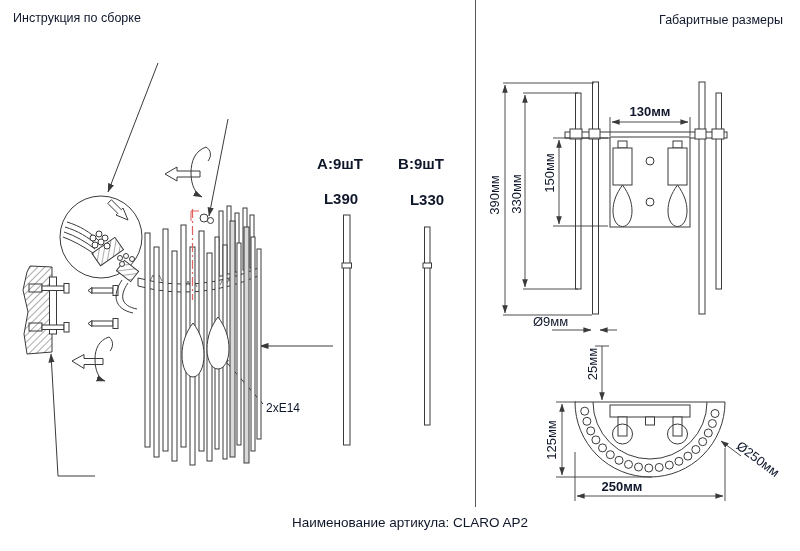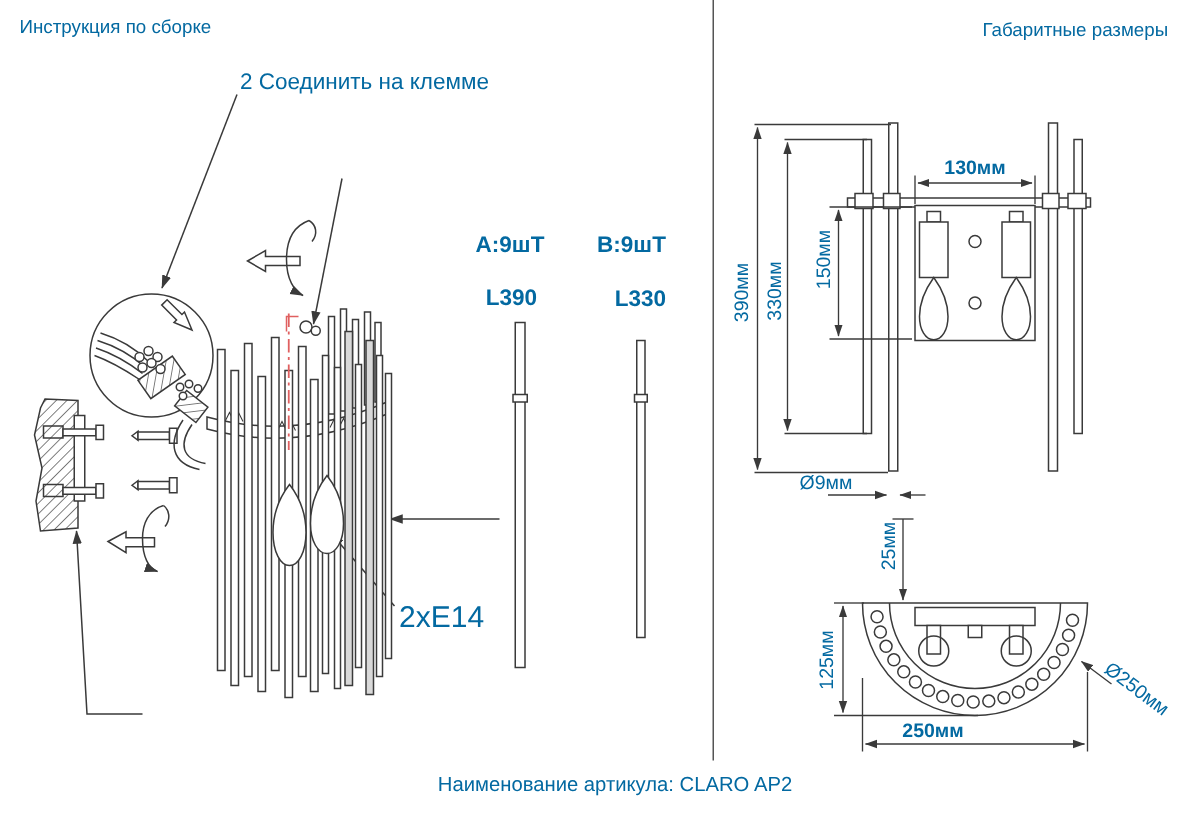--- a/index.html
+++ b/index.html
@@ -1,18 +1,18 @@
 <!DOCTYPE html>
 <html><head>
 <meta charset="utf-8">
 <style>
   html,body{margin:0;padding:0;background:#fff;}
   .canvas{
     position:relative;width:800px;height:551px;background:#ffffff;overflow:hidden;
-    font-family:"Liberation Sans", sans-serif;color:#0369a1;
+    font-family:"Liberation Sans", sans-serif;color:#0f172a;
   }
   .canvas svg{position:absolute;left:0;top:0;}
   .lbl{position:absolute;white-space:nowrap;}
   .section-title{font-size:12.5px;}
   .step{font-size:15px;}
   .dim{font-size:13px;}
   .hlabel{position:absolute;transform:translate(-50%,0);white-space:nowrap;text-align:center;font-weight:bold;}
   .vlabel{position:absolute;transform:translate(-50%,-50%) rotate(-90deg);white-space:nowrap;}
   .dlabel{position:absolute;transform:translate(-50%,-50%) rotate(37deg);white-space:nowrap;}
   .footer{position:absolute;left:0;right:0;text-align:center;font-size:13.5px;margin-left:20px;}
@@ -261,30 +261,29 @@
         <line x1="562" y1="404" x2="562" y2="475" marker-start="url(#arr)" marker-end="url(#arr)"></line>
         <line x1="575" y1="452" x2="575" y2="501"></line>
           <line x1="725" y1="448" x2="725" y2="501"></line>
         <line x1="577" y1="496" x2="723" y2="496" marker-start="url(#arr)" marker-end="url(#arr)"></line>
         <line x1="741" y1="456" x2="721" y2="441" marker-end="url(#arr)"></line>
       </g>
     </g>
   </svg>
 
   <div class="lbl section-title" style="left:13px;top:11px">Инструкция по сборке</div>
-  <div class="lbl section-title" style="left:655px;top:13px;width:132px;text-align:left">Габаритные размеры</div>
-
-  <div class="lbl step" style="left:160px;top:46px">2 Соединить на клемме</div>
+  <div class="lbl section-title" style="left:655px;top:13px;width:132px;text-align:center">Габаритные размеры</div>
+
 
   <div class="hlabel step" style="left:340px;top:155px">А:9шТ</div>
   <div class="hlabel step" style="left:421px;top:155px">В:9шТ</div>
   <div class="hlabel step" style="left:341px;top:190px">L390</div>
   <div class="hlabel step" style="left:427px;top:191px">L330</div>
 
-  <div class="lbl" style="left:266px;top:401px;font-size:20px">2хЕ14</div>
+  <div class="lbl" style="left:266px;top:401px;font-size:12px">2хЕ14</div>
 
   <div class="hlabel dim" style="left:650px;top:104px">130мм</div>
   <div class="vlabel dim" style="left:494px;top:195px">390мм</div>
   <div class="vlabel dim" style="left:516px;top:194px">330мм</div>
   <div class="vlabel dim" style="left:549px;top:173px">150мм</div>
   <div class="lbl dim" style="left:533px;top:314px">Ø9мм</div>
   <div class="vlabel dim" style="left:592px;top:364px">25мм</div>
   <div class="vlabel dim" style="left:551px;top:440px">125мм</div>
   <div class="hlabel dim" style="left:622px;top:479px">250мм</div>
   <div class="dlabel dim" style="left:758px;top:459px">Ø250мм</div>

